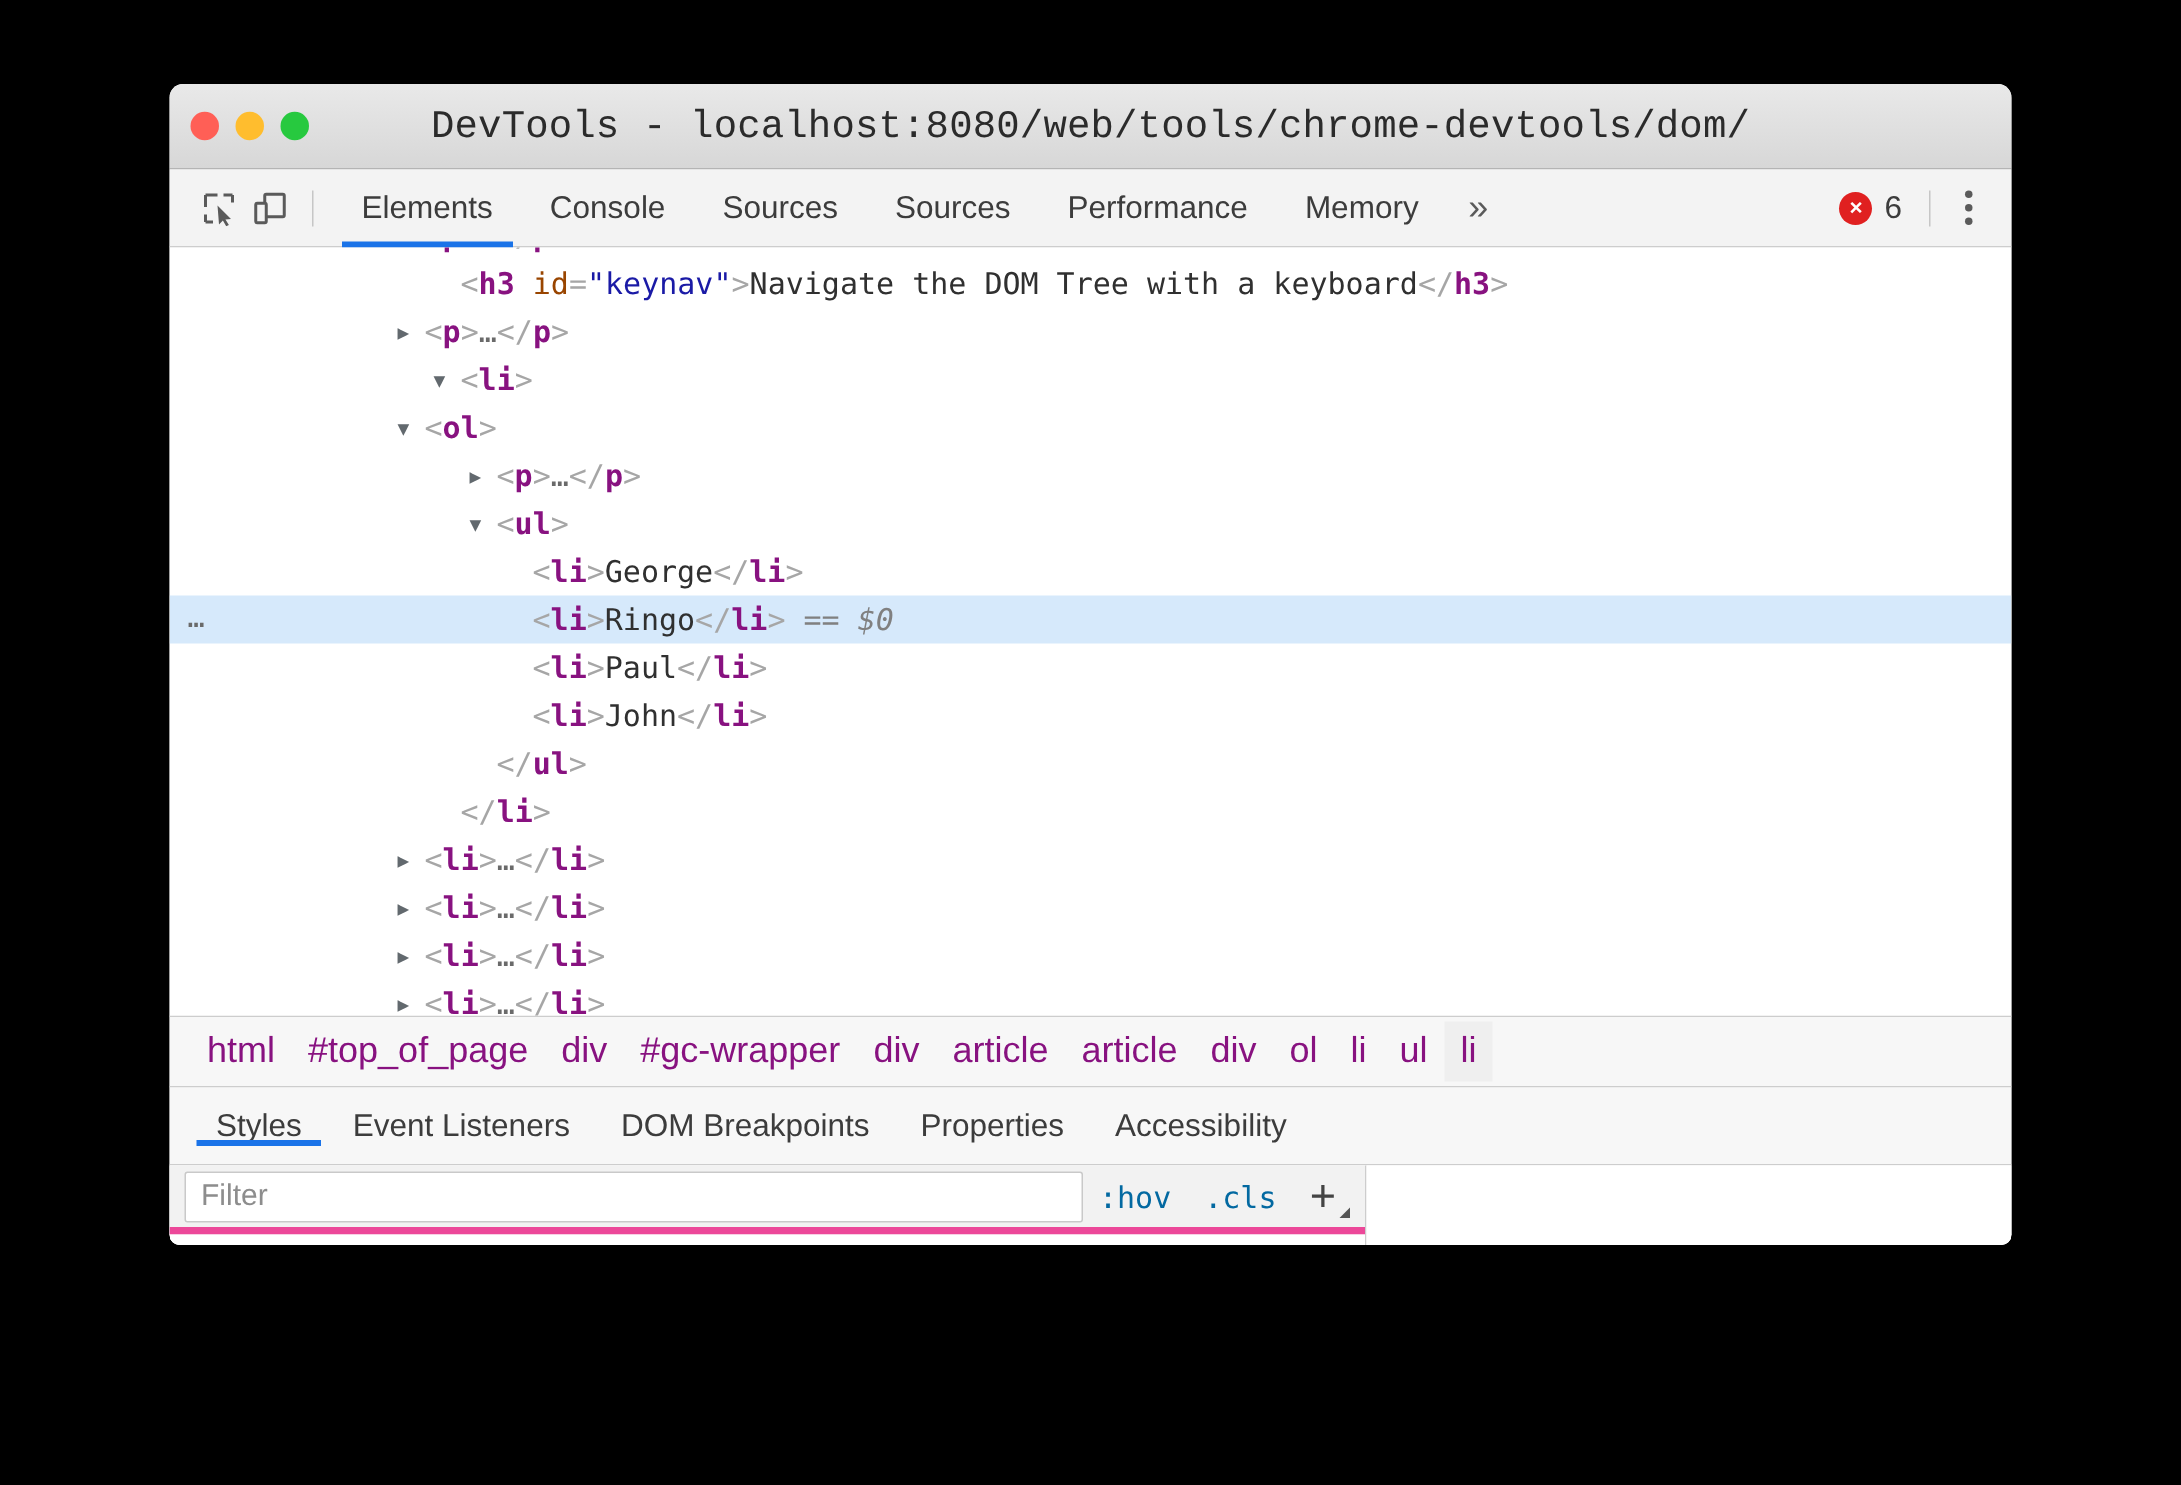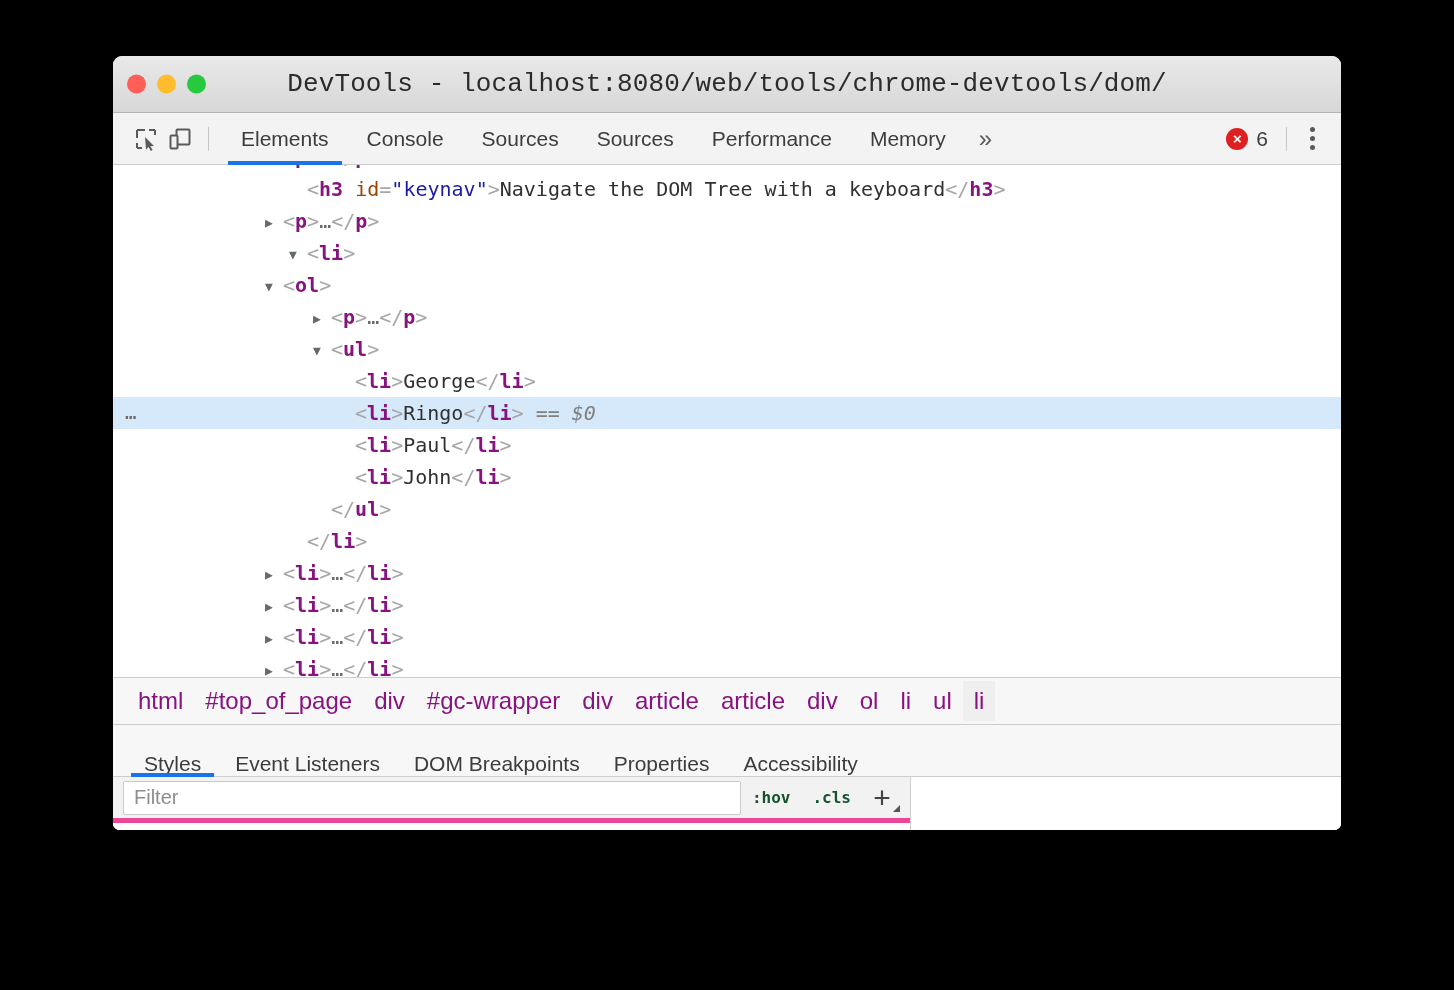--- a/index.html
+++ b/index.html
@@ -246,21 +246,21 @@
     white-space: nowrap;
   }
   .crumb.selected { background: #efefef; }
 
   
   .sidebar-tabs {
     height: 52px;
     background: #f7f7f7;
     border-bottom: 1px solid #cdcdcd;
     display: flex;
-    align-items: flex-end;
+    align-items: center;
     padding-left: 14px;
     box-sizing: border-box;
   }
   .stab {
     position: relative;
     display: flex;
     align-items: center;
     padding: 0 17px;
     font-size: 21px;
     color: #3c3c3c;
@@ -306,25 +306,25 @@
     display: flex;
     align-items: center;
     padding: 0 10px;
     box-sizing: border-box;
     font-size: 20px;
     color: #8d8d8d;
     font-family: "Liberation Sans", sans-serif;
   }
   .hov-btn, .cls-btn {
     font-family: "DejaVu Sans Mono", monospace;
-    font-size: 16px;
-    color: #14532d;
+    font-size: 20px;
+    color: #0369a1;
     padding: 0 11px;
     cursor: pointer;
-    font-weight: bold;
+    font-weight: normal;
   }
   .plus-btn {
     position: relative;
     width: 40px;
     height: 34px;
     display: flex;
     align-items: center;
     justify-content: center;
     font-size: 30px;
     color: #444;

